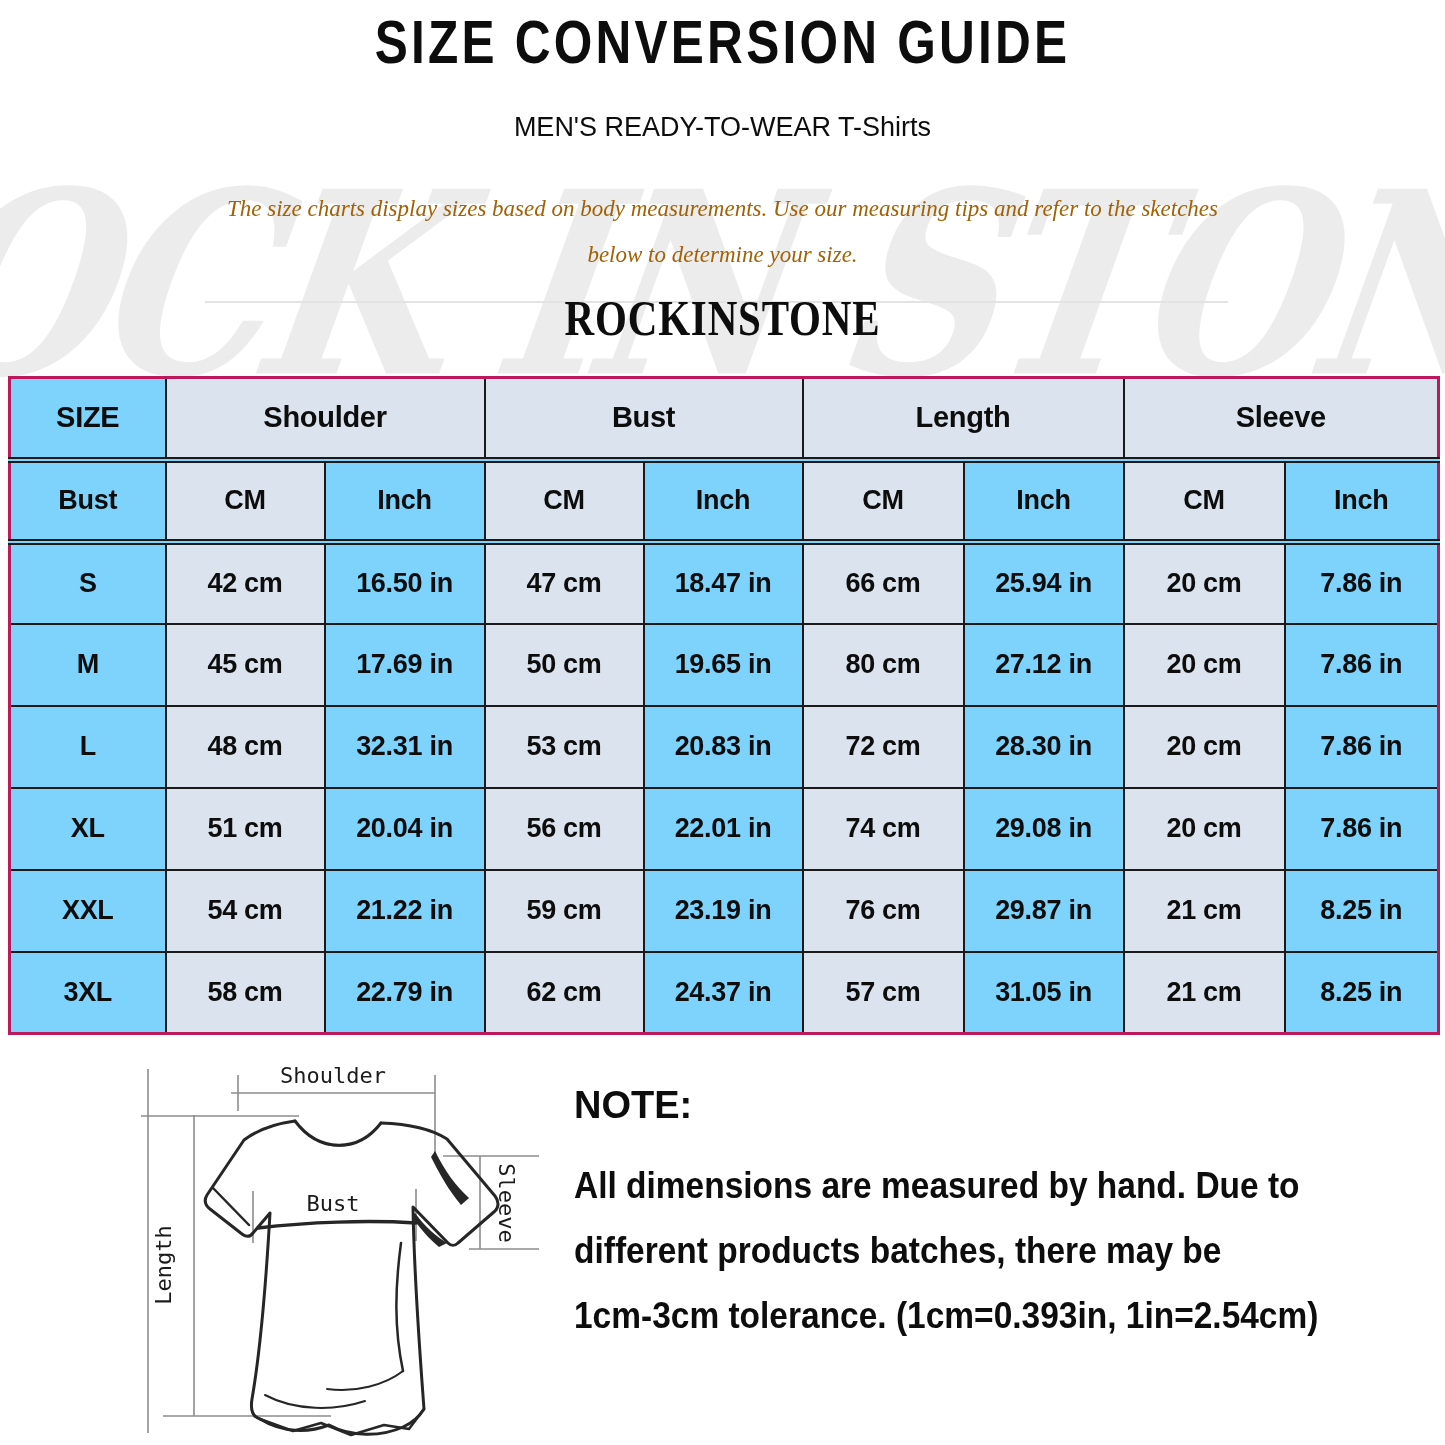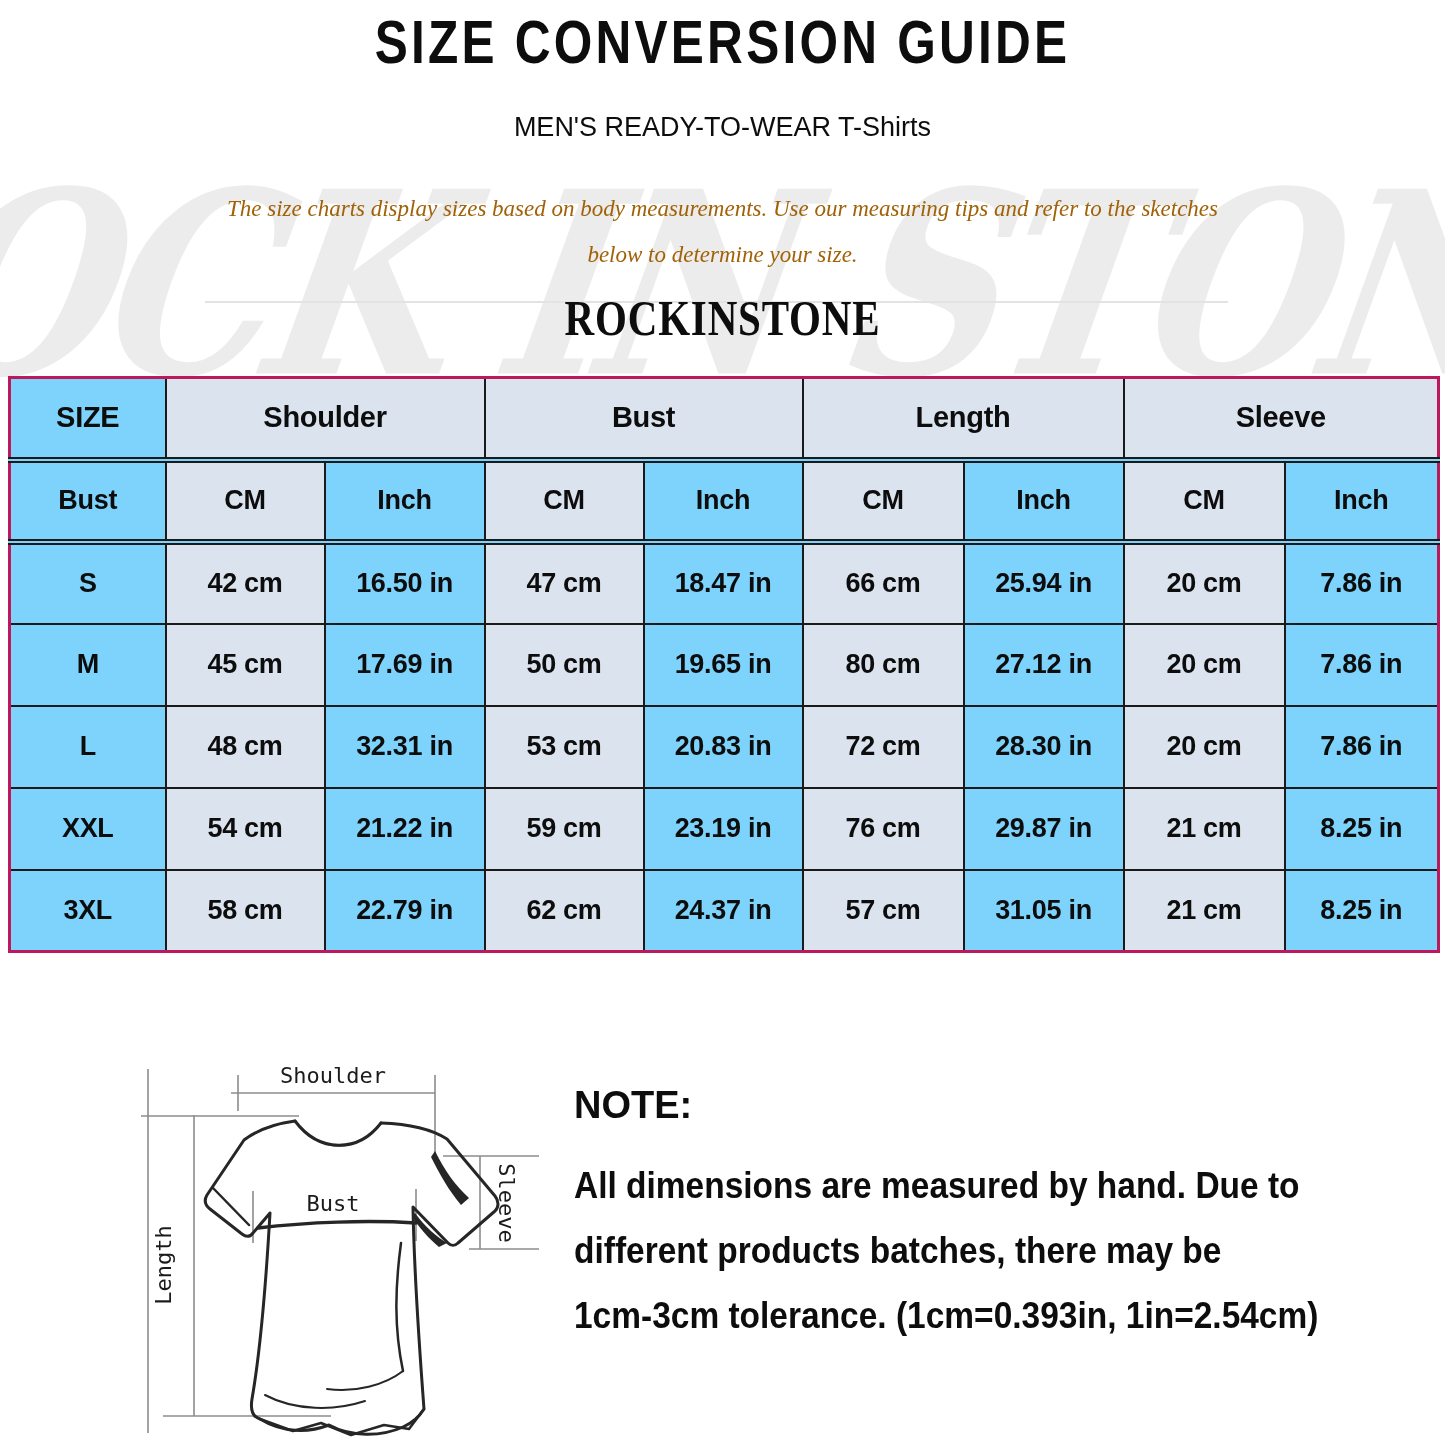--- a/index.html
+++ b/index.html
@@ -133,20 +133,31 @@
     <td>7.86 in</td>
   </tr>
   <tr>
     <td>L</td>
     <td class="shade">48 cm</td>
     <td>32.31 in</td>
     <td class="shade">53 cm</td>
     <td>20.83 in</td>
     <td class="shade">72 cm</td>
     <td>28.30 in</td>
+    <td class="shade">20 cm</td>
+    <td>7.86 in</td>
+  </tr>
+  <tr>
+    <td>XL</td>
+    <td class="shade">51 cm</td>
+    <td>20.04 in</td>
+    <td class="shade">56 cm</td>
+    <td>22.01 in</td>
+    <td class="shade">74 cm</td>
+    <td>29.08 in</td>
     <td class="shade">20 cm</td>
     <td>7.86 in</td>
   </tr>
   <tr>
     <td>XXL</td>
     <td class="shade">54 cm</td>
     <td>21.22 in</td>
     <td class="shade">59 cm</td>
     <td>23.19 in</td>
     <td class="shade">76 cm</td>

